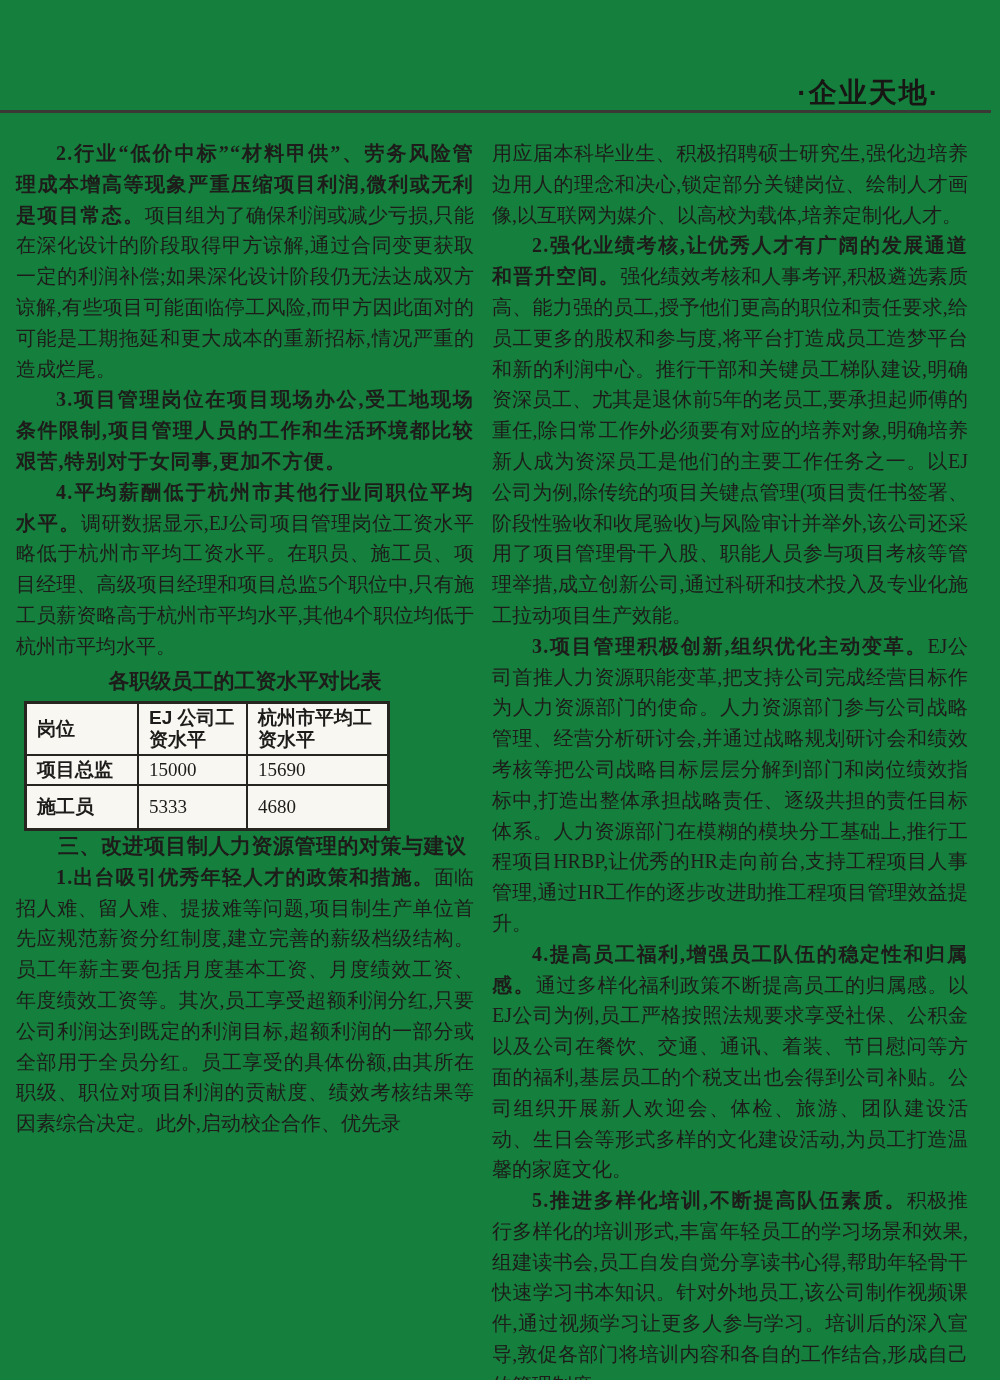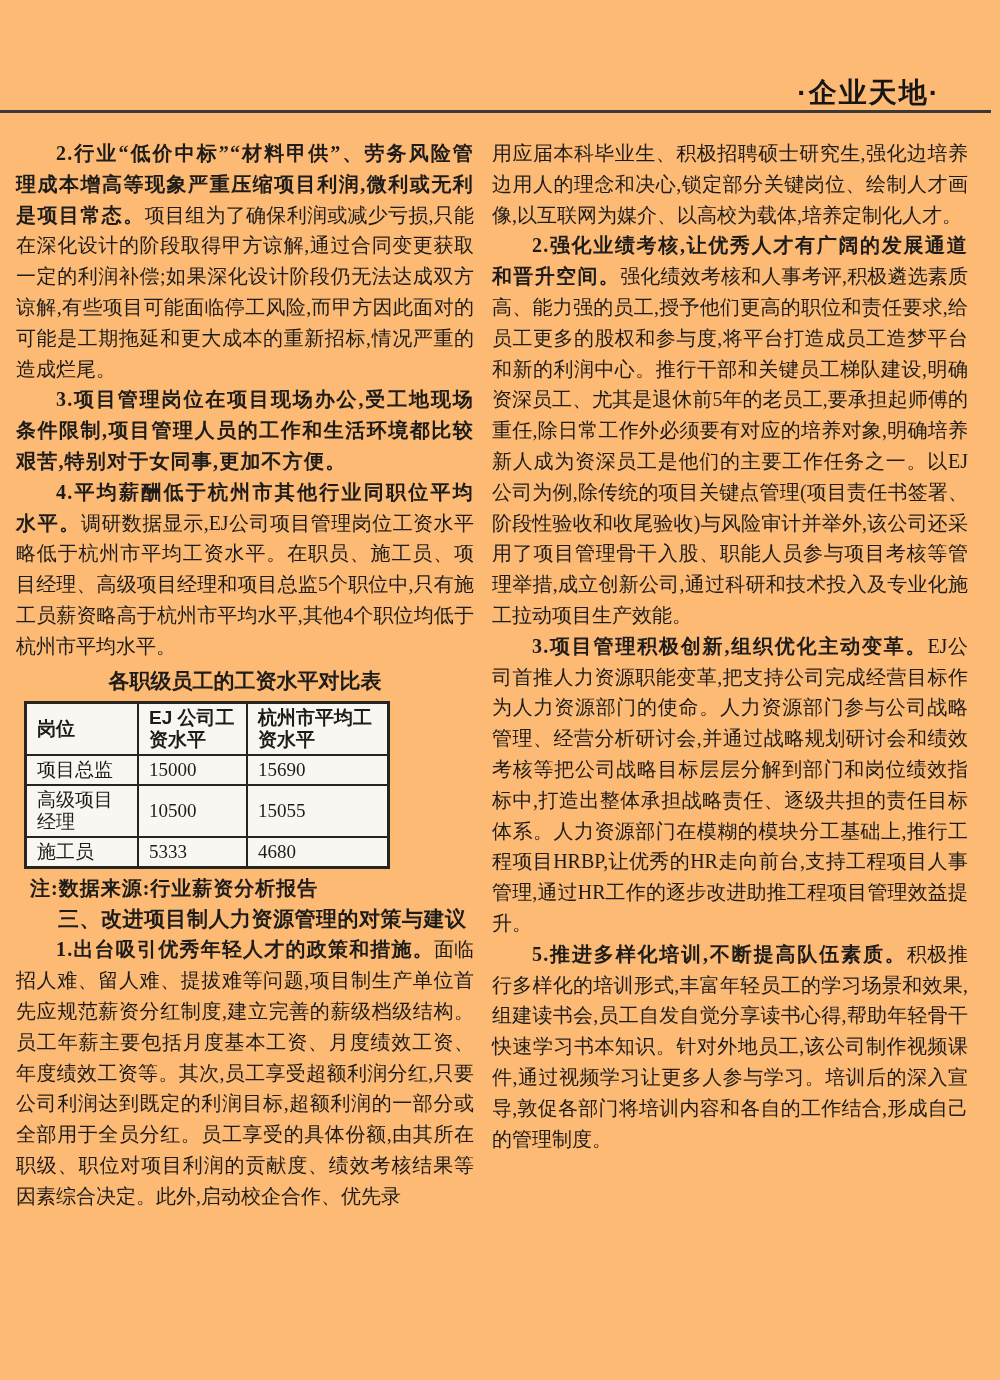--- a/index.html
+++ b/index.html
@@ -1,20 +1,20 @@
 <!DOCTYPE html>
 <html lang="zh"><head>
 <meta charset="utf-8">
 <style>
   html, body { margin: 0; padding: 0; background: #ffffff; }
   #page {
     position: relative;
     width: 1000px;
     height: 1380px;
-    background: #fdba74;
+    background: #15803d;
     overflow: hidden;
     font-family: "Liberation Serif", "DejaVu Serif", serif;
     color: #1d1c1a;
   }
   .masthead {
     position: absolute;
     top: 74px;
     right: 60px;
     font-family: "Liberation Sans", "DejaVu Sans", sans-serif;
     font-weight: bold;
@@ -70,21 +70,21 @@
     text-align: left;
     vertical-align: middle;
   }
   table.salary th {
     font-family: "Liberation Sans", "DejaVu Sans", sans-serif;
     font-weight: bold;
     height: 26px;
   }
   table.salary td:first-child {
     font-family: "Liberation Sans", "DejaVu Sans", sans-serif;
-    font-weight: normal;
+    font-weight: bold;
   }
   table.salary col.c1 { width: 31%; }
   table.salary col.c2 { width: 30%; }
   table.salary col.c3 { width: 39%; }
   table.salary tbody tr:nth-child(1) td { height: 22px; }
   table.salary tbody tr:nth-child(2) td { height: 36px; }
   table.salary tbody tr:nth-child(3) td { height: 22px; }
   table.salary tbody tr:nth-child(4) td { height: 20px; text-align: right; }
   table.salary tbody tr:nth-child(5) td { height: 20px; }
   .note {
@@ -132,44 +132,39 @@
           <th>杭州市平均工资水平</th>
         </tr>
       </thead>
       <tbody>
           <tr>
             <td>项目总监</td>
             <td>15000</td>
             <td>15690</td>
           </tr>
           <tr>
-            <td>高级项目经理</td>
-            <td>10500</td>
-            <td>15055</td>
-          </tr>
-          <tr>
             <td>施工员</td>
             <td>5333</td>
             <td>4680</td>
           </tr>
         </tbody>
     </table>
 
-    <p class="note">注:数据来源:行业薪资分析报告</p>
 
     <p class="section-heading">三、改进项目制人力资源管理的对策与建议</p>
 
     <p><span class="lead">1.出台吸引优秀年轻人才的政策和措施。</span><span>面临招人难、留人难、提拔难等问题,项目制生产单位首先应规范薪资分红制度,建立完善的薪级档级结构。员工年薪主要包括月度基本工资、月度绩效工资、年度绩效工资等。其次,员工享受超额利润分红,只要公司利润达到既定的利润目标,超额利润的一部分或全部用于全员分红。员工享受的具体份额,由其所在职级、职位对项目利润的贡献度、绩效考核结果等因素综合决定。此外,启动校企合作、优先录</span></p>
   </div>
 
   <div class="col col-right">
     <p class="cont">用应届本科毕业生、积极招聘硕士研究生,强化边培养边用人的理念和决心,锁定部分关键岗位、绘制人才画像,以互联网为媒介、以高校为载体,培养定制化人才。</p>
 
     <p><span class="lead">2.强化业绩考核,让优秀人才有广阔的发展通道和晋升空间。</span><span>强化绩效考核和人事考评,积极遴选素质高、能力强的员工,授予他们更高的职位和责任要求,给员工更多的股权和参与度,将平台打造成员工造梦平台和新的利润中心。推行干部和关键员工梯队建设,明确资深员工、尤其是退休前5年的老员工,要承担起师傅的重任,除日常工作外必须要有对应的培养对象,明确培养新人成为资深员工是他们的主要工作任务之一。以EJ公司为例,除传统的项目关键点管理(项目责任书签署、阶段性验收和收尾验收)与风险审计并举外,该公司还采用了项目管理骨干入股、职能人员参与项目考核等管理举措,成立创新公司,通过科研和技术投入及专业化施工拉动项目生产效能。</span></p>
 
     <p><span class="lead">3.项目管理积极创新,组织优化主动变革。</span><span>EJ公司首推人力资源职能变革,把支持公司完成经营目标作为人力资源部门的使命。人力资源部门参与公司战略管理、经营分析研讨会,并通过战略规划研讨会和绩效考核等把公司战略目标层层分解到部门和岗位绩效指标中,打造出整体承担战略责任、逐级共担的责任目标体系。人力资源部门在模糊的模块分工基础上,推行工程项目HRBP,让优秀的HR走向前台,支持工程项目人事管理,通过HR工作的逐步改进助推工程项目管理效益提升。</span></p>
 
+    <p><span class="lead">4.提高员工福利,增强员工队伍的稳定性和归属感。</span><span>通过多样化福利政策不断提高员工的归属感。以EJ公司为例,员工严格按照法规要求享受社保、公积金以及公司在餐饮、交通、通讯、着装、节日慰问等方面的福利,基层员工的个税支出也会得到公司补贴。公司组织开展新人欢迎会、体检、旅游、团队建设活动、生日会等形式多样的文化建设活动,为员工打造温馨的家庭文化。</span></p>
 
     <p><span class="lead">5.推进多样化培训,不断提高队伍素质。</span><span>积极推行多样化的培训形式,丰富年轻员工的学习场景和效果,组建读书会,员工自发自觉分享读书心得,帮助年轻骨干快速学习书本知识。针对外地员工,该公司制作视频课件,通过视频学习让更多人参与学习。培训后的深入宣导,敦促各部门将培训内容和各自的工作结合,形成自己的管理制度。</span></p>
 
   </div>
 
 </div>
 
 </body></html>

